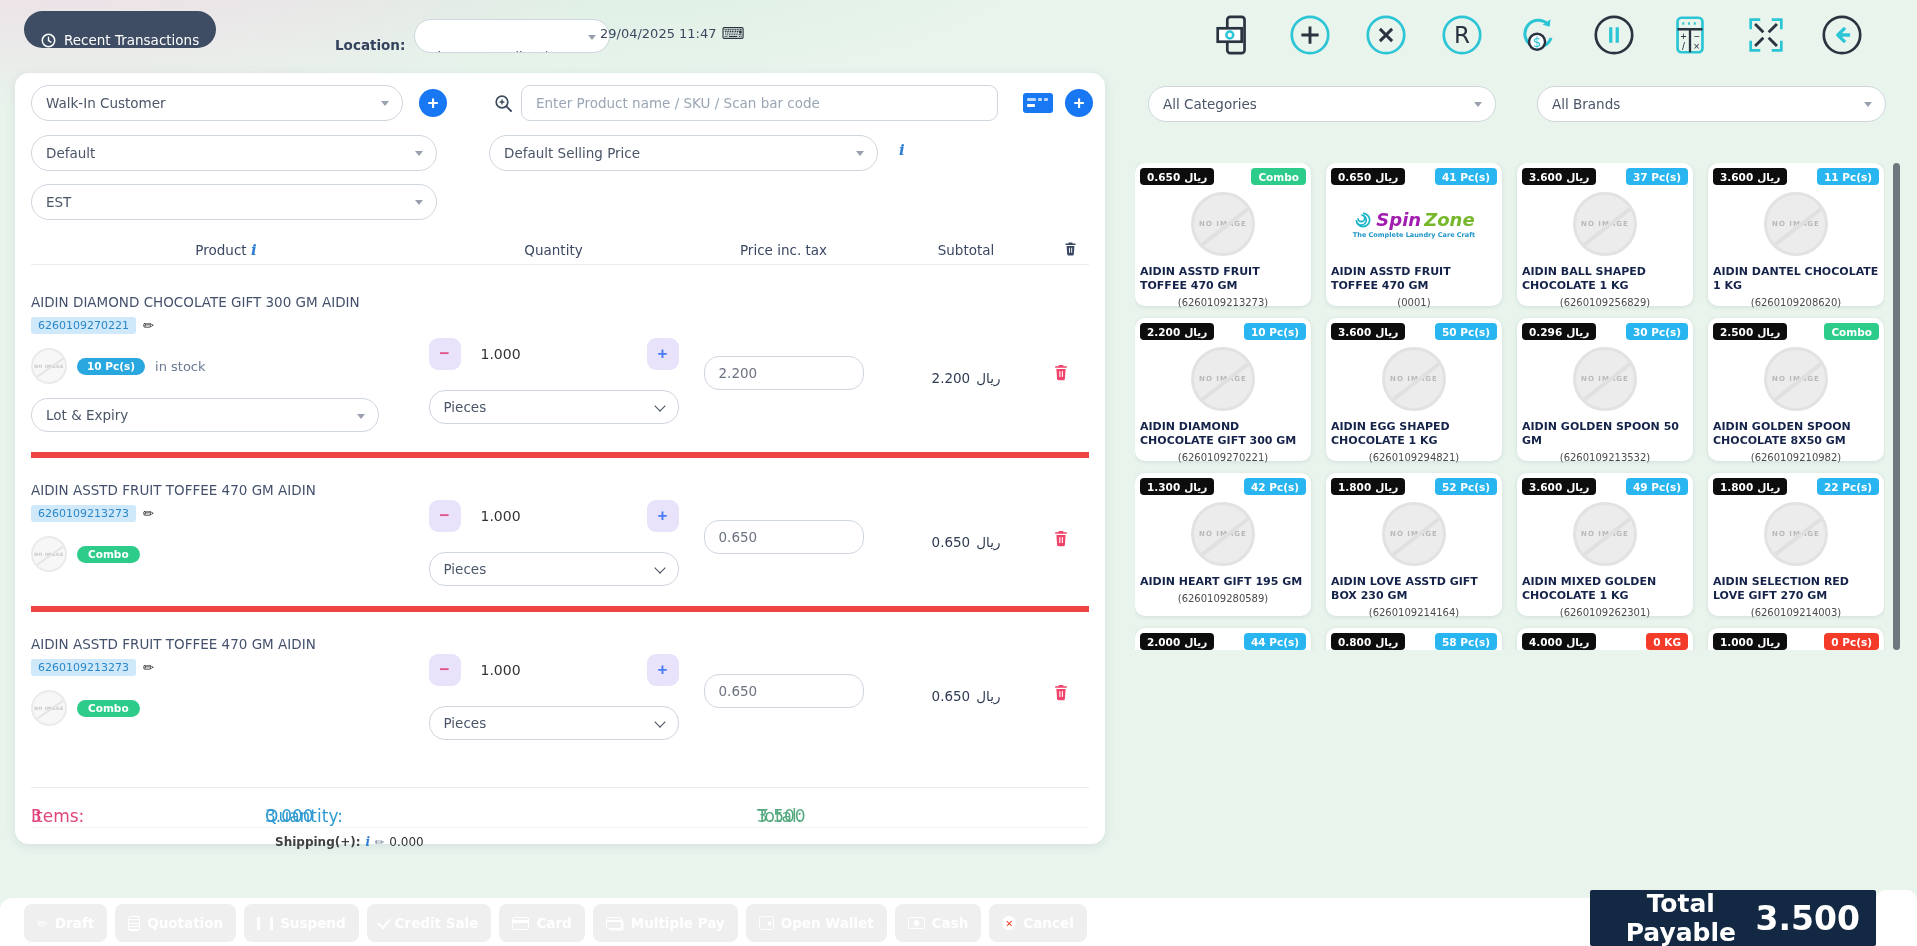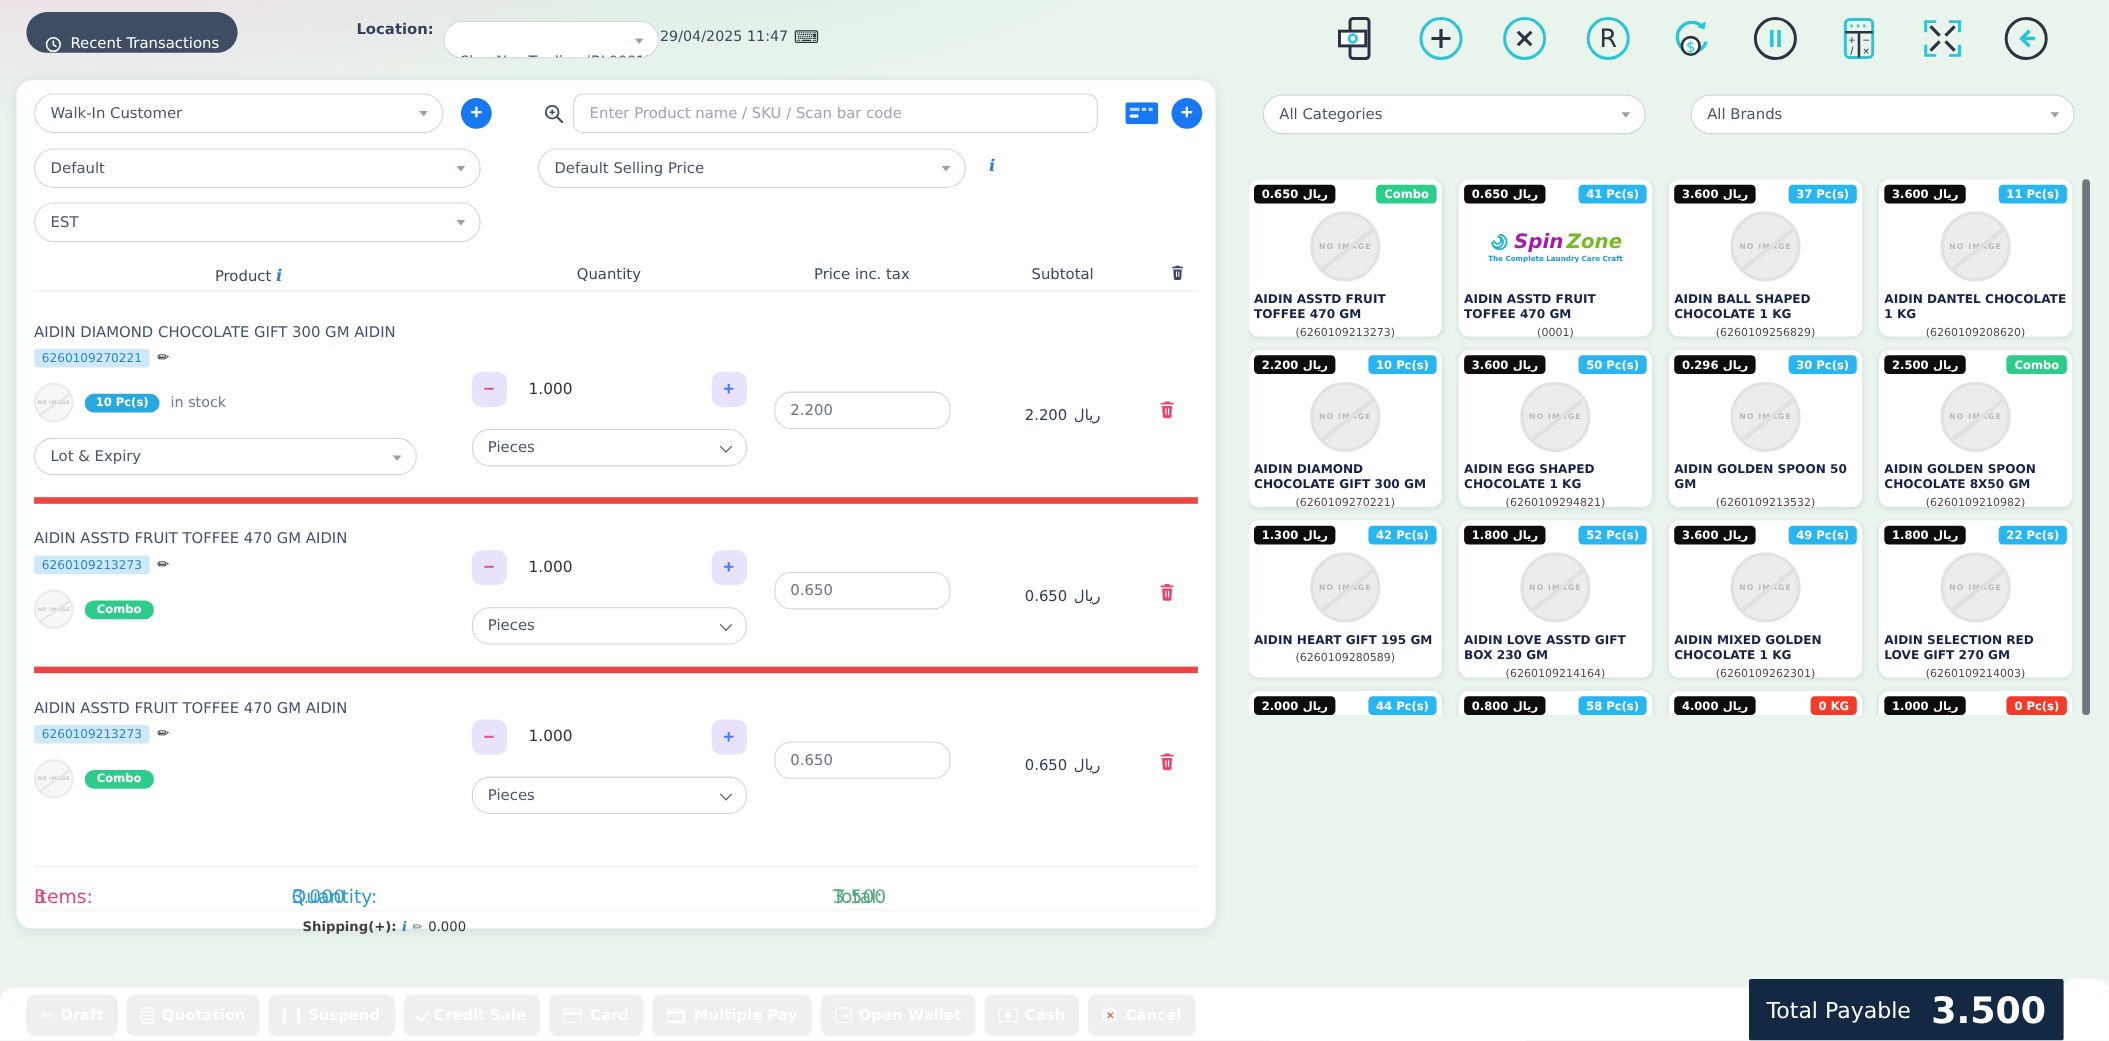--- a/index.html
+++ b/index.html
@@ -8,21 +8,21 @@
   #app { position:relative; width:1917px; height:946px;
     background:
       radial-gradient(900px 280px at 4% -60px, rgba(242,205,226,.65), rgba(242,205,226,0) 62%),
       radial-gradient(700px 240px at 30% -80px, rgba(214,236,221,.8), rgba(214,236,221,0) 70%),
       #e8f4ec; }
 
   
   .btn-recent { position:absolute; left:24px; top:11px; height:37px; padding:0 17px;
     background:#3e4d63; color:#fff; border:none; border-radius:19px; display:flex; align-items:flex-end; gap:8px;
     font-size:13.5px; font-family:inherit; cursor:pointer; }
-  .loc-group { position:absolute; left:324px; top:19px; display:flex; align-items:flex-start; gap:9px; }
+  .loc-group { position:absolute; left:335px; top:19px; display:flex; align-items:flex-end; gap:9px; }
   .loc-label { font-size:13.5px; font-weight:700; color:#33415c; }
   .datetime { position:absolute; left:600px; top:24px; font-size:13px; color:#3c485f; display:flex; align-items:center; gap:5px; }
   .kb-ic { font-size:16px; color:#2a3340; }
 
   .toolbar { position:absolute; right:52px; top:12px; display:flex; align-items:center; gap:30px; }
   .hbtn { width:46px; height:46px; background:transparent; border:none; padding:0; cursor:pointer; }
   .hbtn svg { width:46px; height:46px; display:block; }
 
   
   .sel { position:relative; height:36px; background:#fff; border:1px solid #cfd6de; border-radius:18px;
@@ -144,21 +144,21 @@
   .bico.t-cards::before { content:""; width:14px; height:10px; border:1.5px solid #fff; border-radius:2px;
     background:linear-gradient(to bottom, transparent 0 1.5px, #fff 1.5px 3.5px, transparent 3.5px); box-shadow:2.5px 2.5px 0 -1px rgba(255,255,255,.85); margin-right:2px; }
   .bico.t-wallet::before { content:""; width:13px; height:12px; border:1.5px solid #fff; border-radius:2.5px;
     background:radial-gradient(circle at 72% 55%, #fff 1.6px, transparent 2.2px); }
   .bico.t-cash::before { content:""; width:15px; height:10px; border:1.5px solid #fff; border-radius:1.5px;
     background:radial-gradient(circle, #fff 2.6px, transparent 3.2px); }
   .bico.t-cancel::before { content:"✕"; width:14px; height:14px; border-radius:50%; background:#fff; color:#f23b21;
     font-size:9.5px; font-weight:700; display:flex; align-items:center; justify-content:center; }
   .total-box { position:absolute; left:1590px; top:890px; width:286px; height:56px; background:#132843; color:#fff;
     display:flex; align-items:center; justify-content:space-between; padding:0 16px; border-radius:2px; }
-  .tp-label { font-size:20px; font-weight:400; }
+  .tp-label { font-size:25px; font-weight:700;text-align:center; }
   .tp-value { font-size:33px; font-weight:700; }
   .footer-right-cap { position:absolute; left:1876px; top:890px; width:41px; height:56px; background:#fff; border-radius:10px 10px 0 0; }
 </style>
 </head>
 <body>
 
 <div id="app">
 
   <button class="btn-recent">
     <svg width="15" height="15" viewBox="0 0 15 15">

